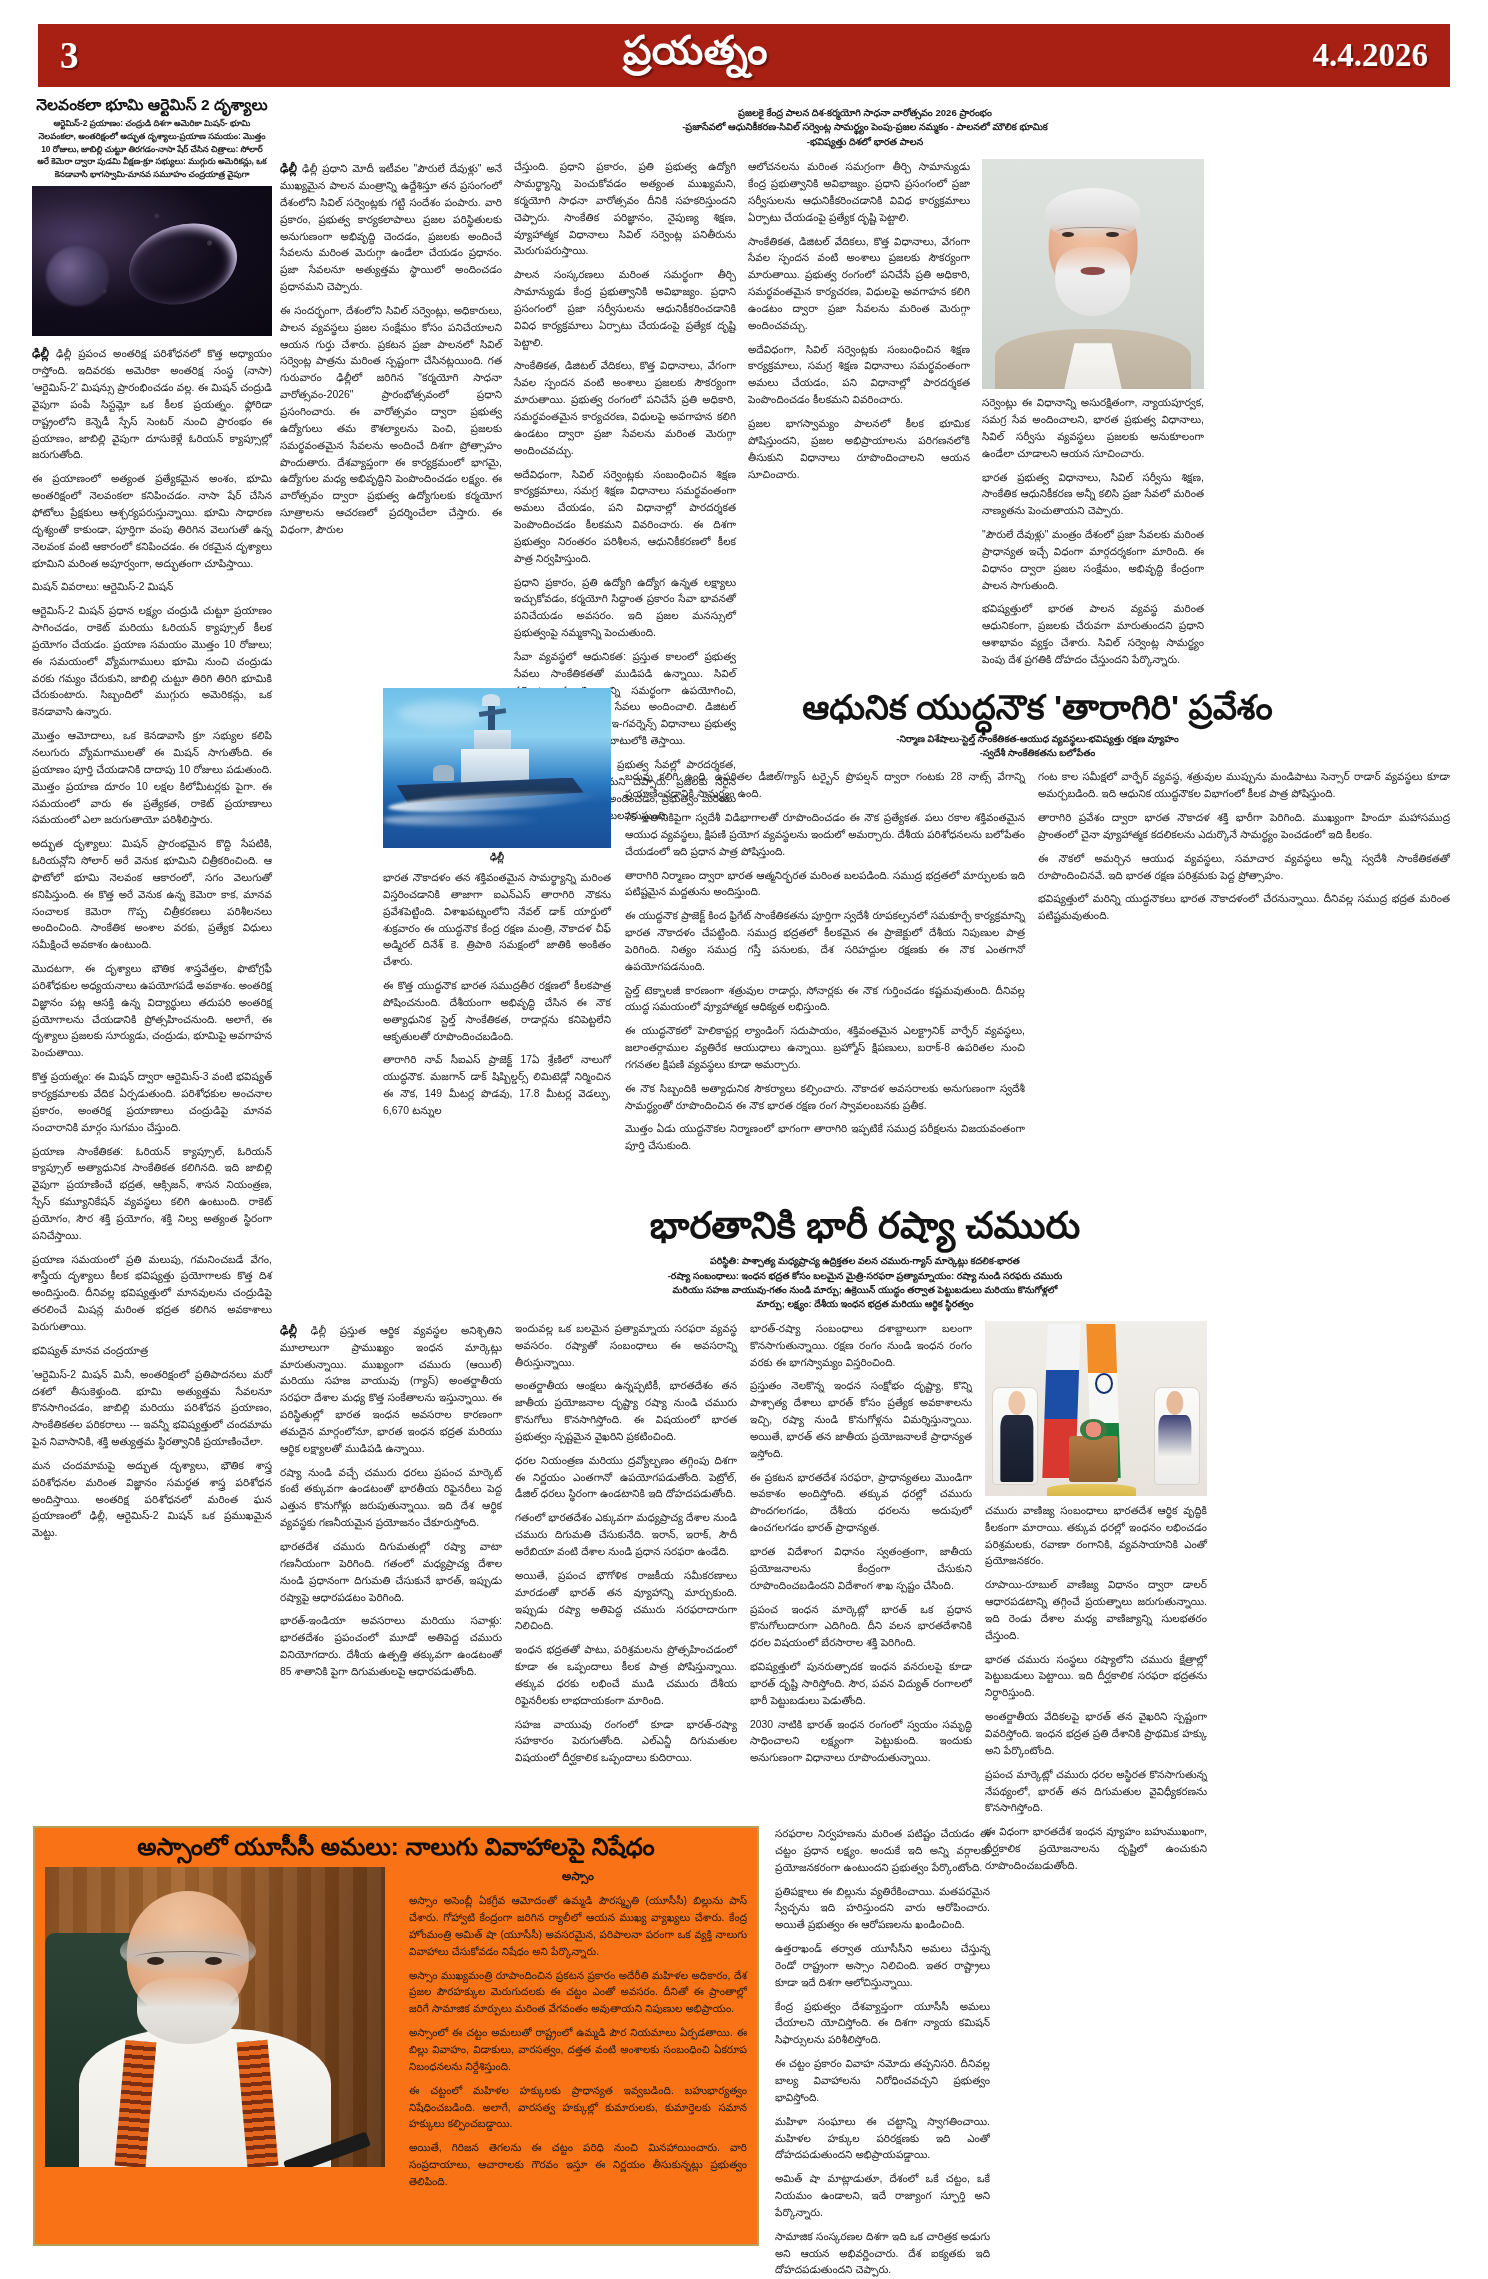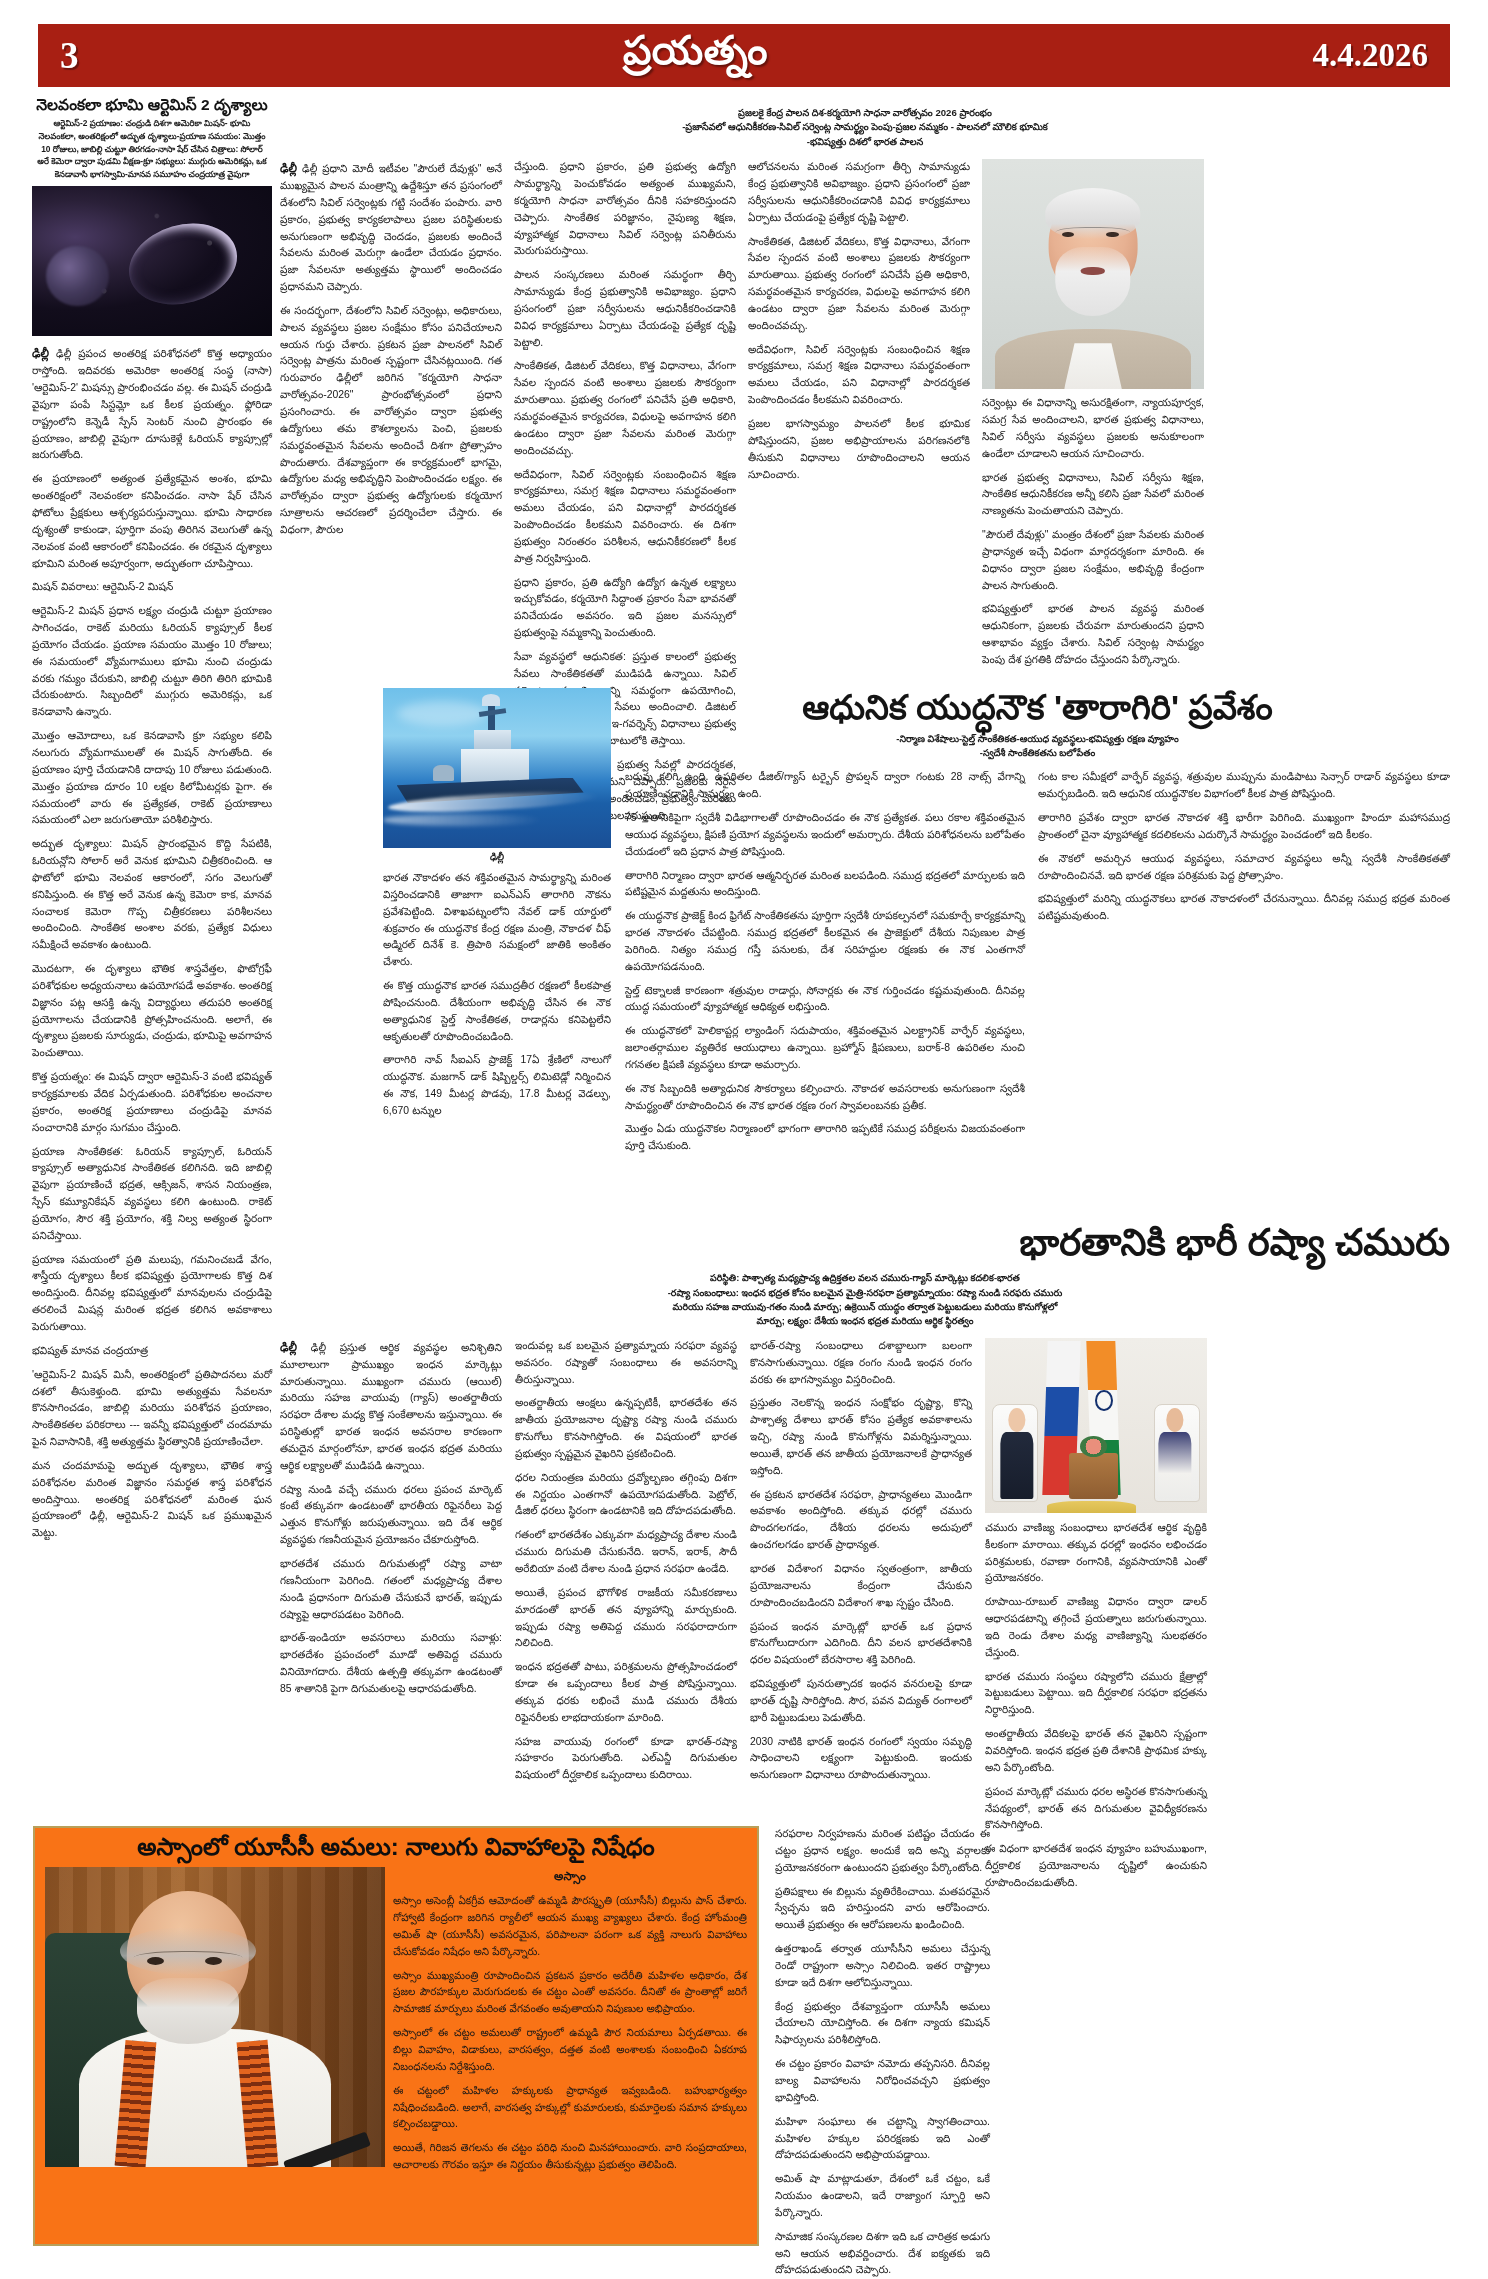--- a/index.html
+++ b/index.html
@@ -564,21 +564,21 @@
           </div>
         </div>
       </div>
     </div>
   </div>
 </div>
 
 <div class="col" style="left:280px; top:1198px; width:1170px;">
   <div style="display:flex; gap:13px; align-items:flex-start;">
     <div style="flex:1;">
-      <div class="hl-black tel" style="font-size:37px; margin-top:24px;text-align:right;">భారతానికి  భారీ రష్యా చమురు</div>
+      <div class="hl-black tel" style="font-size:37px; margin-top:7px;">భారతానికి  భారీ రష్యా చమురు</div>
       <div class="sub-center tel" style="margin-top:8px; font-size:9.4px;">
         <div>పరిస్థితి: పాశ్చాత్య మధ్యప్రాచ్య ఉద్రిక్తతల వలన చమురు-గ్యాస్ మార్కెట్లు కదలిక-భారత</div>
         <div>-రష్యా సంబంధాలు: ఇంధన భద్రత కోసం బలమైన మైత్రి-సరఫరా ప్రత్యామ్నాయం: రష్యా నుండి సరఫరు చమురు</div>
         <div>మరియు సహజ వాయువు-గతం నుండి మార్పు; ఉక్రెయిన్ యుద్ధం తర్వాత పెట్టుబడులు మరియు కొనుగోళ్లలో</div>
         <div>మార్పు; లక్ష్యం: దేశీయ ఇంధన భద్రత మరియు ఆర్థిక స్థిరత్వం</div>
       </div>
     </div>
   </div>
 
   <div style="display:flex; gap:13px; margin-top:10px; align-items:flex-start;">
@@ -638,21 +638,21 @@
         <p>అంతర్జాతీయ వేదికలపై భారత్ తన వైఖరిని స్పష్టంగా వివరిస్తోంది. ఇంధన భద్రత ప్రతి దేశానికి ప్రాథమిక హక్కు అని పేర్కొంటోంది.</p>
         <p>ప్రపంచ మార్కెట్లో చమురు ధరల అస్థిరత కొనసాగుతున్న నేపథ్యంలో, భారత్ తన దిగుమతుల వైవిధ్యీకరణను కొనసాగిస్తోంది.</p>
         <p>ఈ విధంగా భారతదేశ ఇంధన వ్యూహం బహుముఖంగా, దీర్ఘకాలిక ప్రయోజనాలను దృష్టిలో ఉంచుకుని రూపొందించబడుతోంది.</p>
       </div>
     </div>
   </div>
 </div>
 
 <div class="col boxed" style="left:33px; top:1826px; width:726px; height:420px;">
   <div class="box-hl tel">అస్సాంలో యూసీసీ అమలు: నాలుగు వివాహాలపై నిషేధం</div>
-  <div style="display:flex; gap:8px; padding:0 10px 10px 10px;">
+  <div style="display:flex; gap:24px; padding:0 10px 10px 10px;">
     <div style="width:340px;">
       <div class="photo img-shah" style="width:340px; height:300px;">
         <div class="panel"></div>
         <div class="chair"></div>
         <div class="kurta"></div>
         <div class="stole l"></div>
         <div class="stole r"></div>
         <div class="head"></div>
         <div class="hairs"></div>
         <div class="glass"></div>

